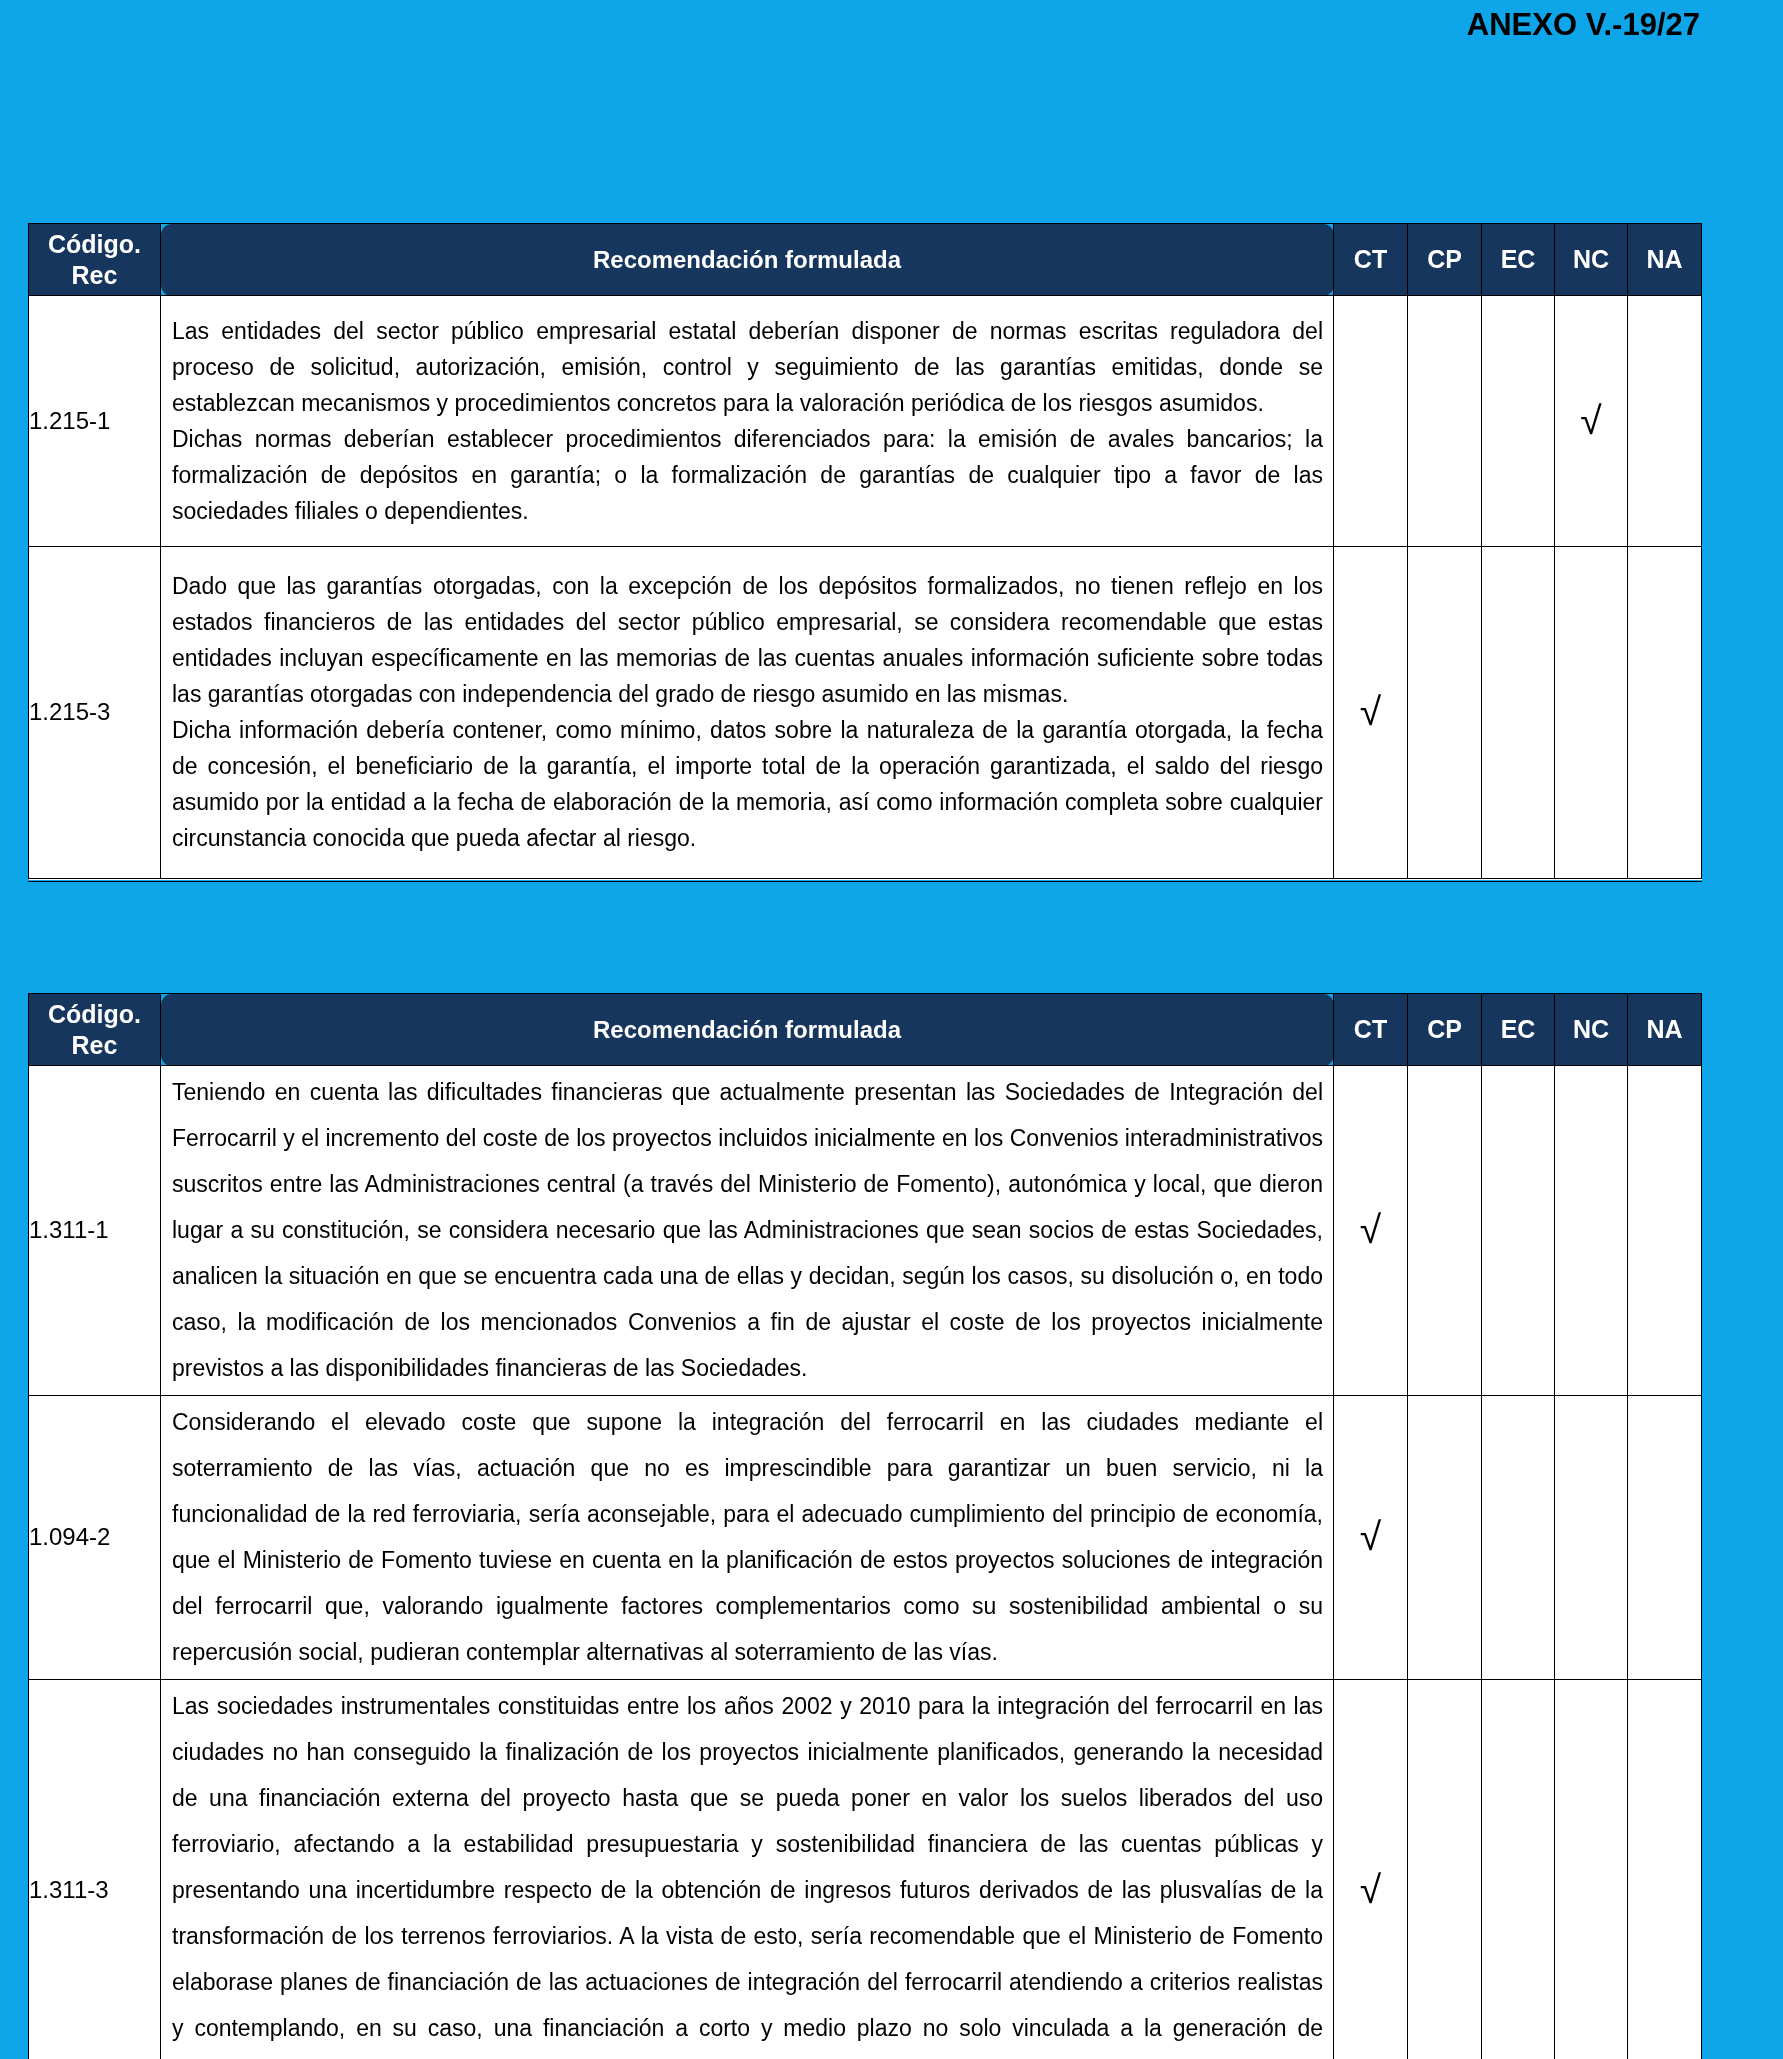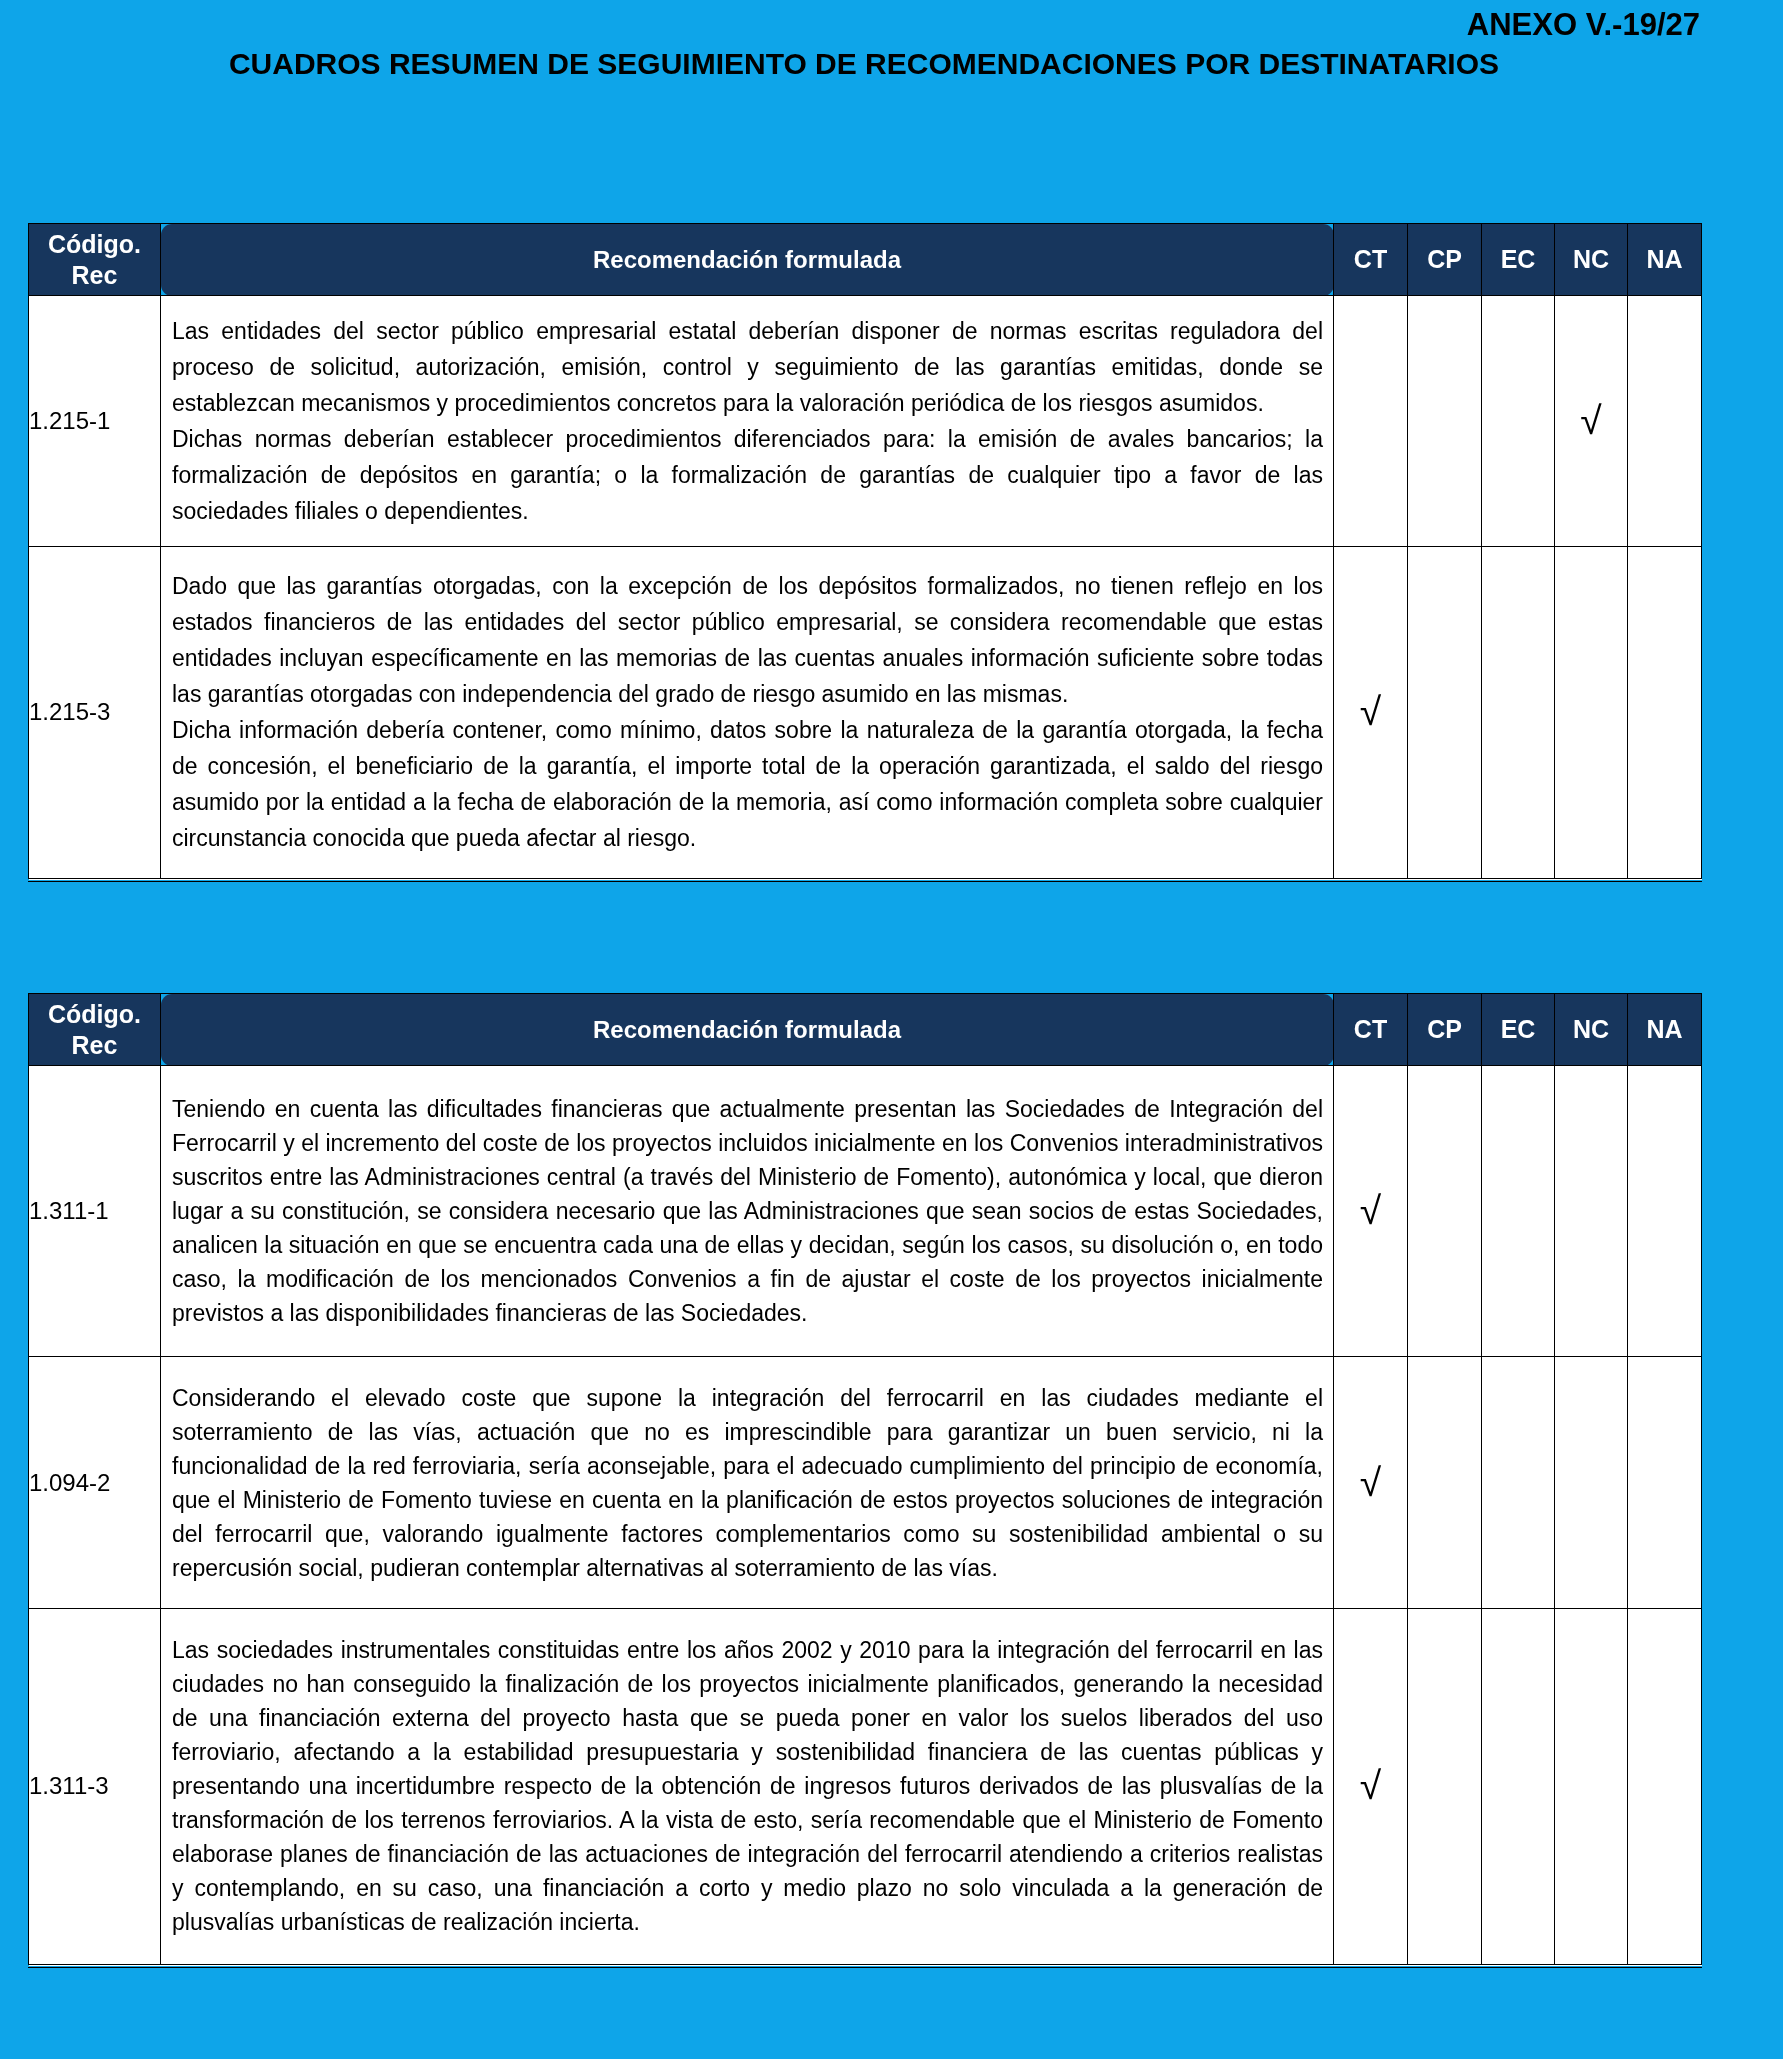--- a/index.html
+++ b/index.html
@@ -77,41 +77,40 @@
     vertical-align: middle;
     padding: 3.4px 10px 3.4px 11px;
     background: #ffffff;
   }
   td.rec-cell p {
     margin: 0;
     font-size: 23px;
     text-align: justify;
   }
   #table-37 td.rec-cell p { line-height: 36px; }
-  #table-38 td.rec-cell p { line-height: 34px; }
+  #table-38 td.rec-cell p { line-height: 46px; }
   td.rec-cell p:empty { display: none; }
   td.mark-cell {
     text-align: center;
     vertical-align: middle;
     font-size: 39px;
     background: #ffffff;
   }
   #table-37 tr.data-row-0 { height: 251px; }
   #table-37 tr.data-row-1 { height: 333px; }
   #table-38 tr.data-row-0 { height: 291px; }
   #table-38 tr.data-row-1 { height: 252px; }
   #table-38 tr.data-row-2 { height: 357px; }
 </style>
 </head>
 <body>
 
 <div class="page">
 
   <div class="annex">ANEXO V.-19/27</div>
-  <div class="doc-title">CUADROS RESUMEN DE SEGUIMIENTO DE RECOMENDACIONES POR DESTINATARIOS</div>
 
   <table class="rec-table" id="table-37">
     <colgroup>
       <col style="width:132px">
         <col style="width:1173px">
       <col style="width:74px">
         <col style="width:74px">
         <col style="width:73px">
         <col style="width:73px">
         <col style="width:74px">

